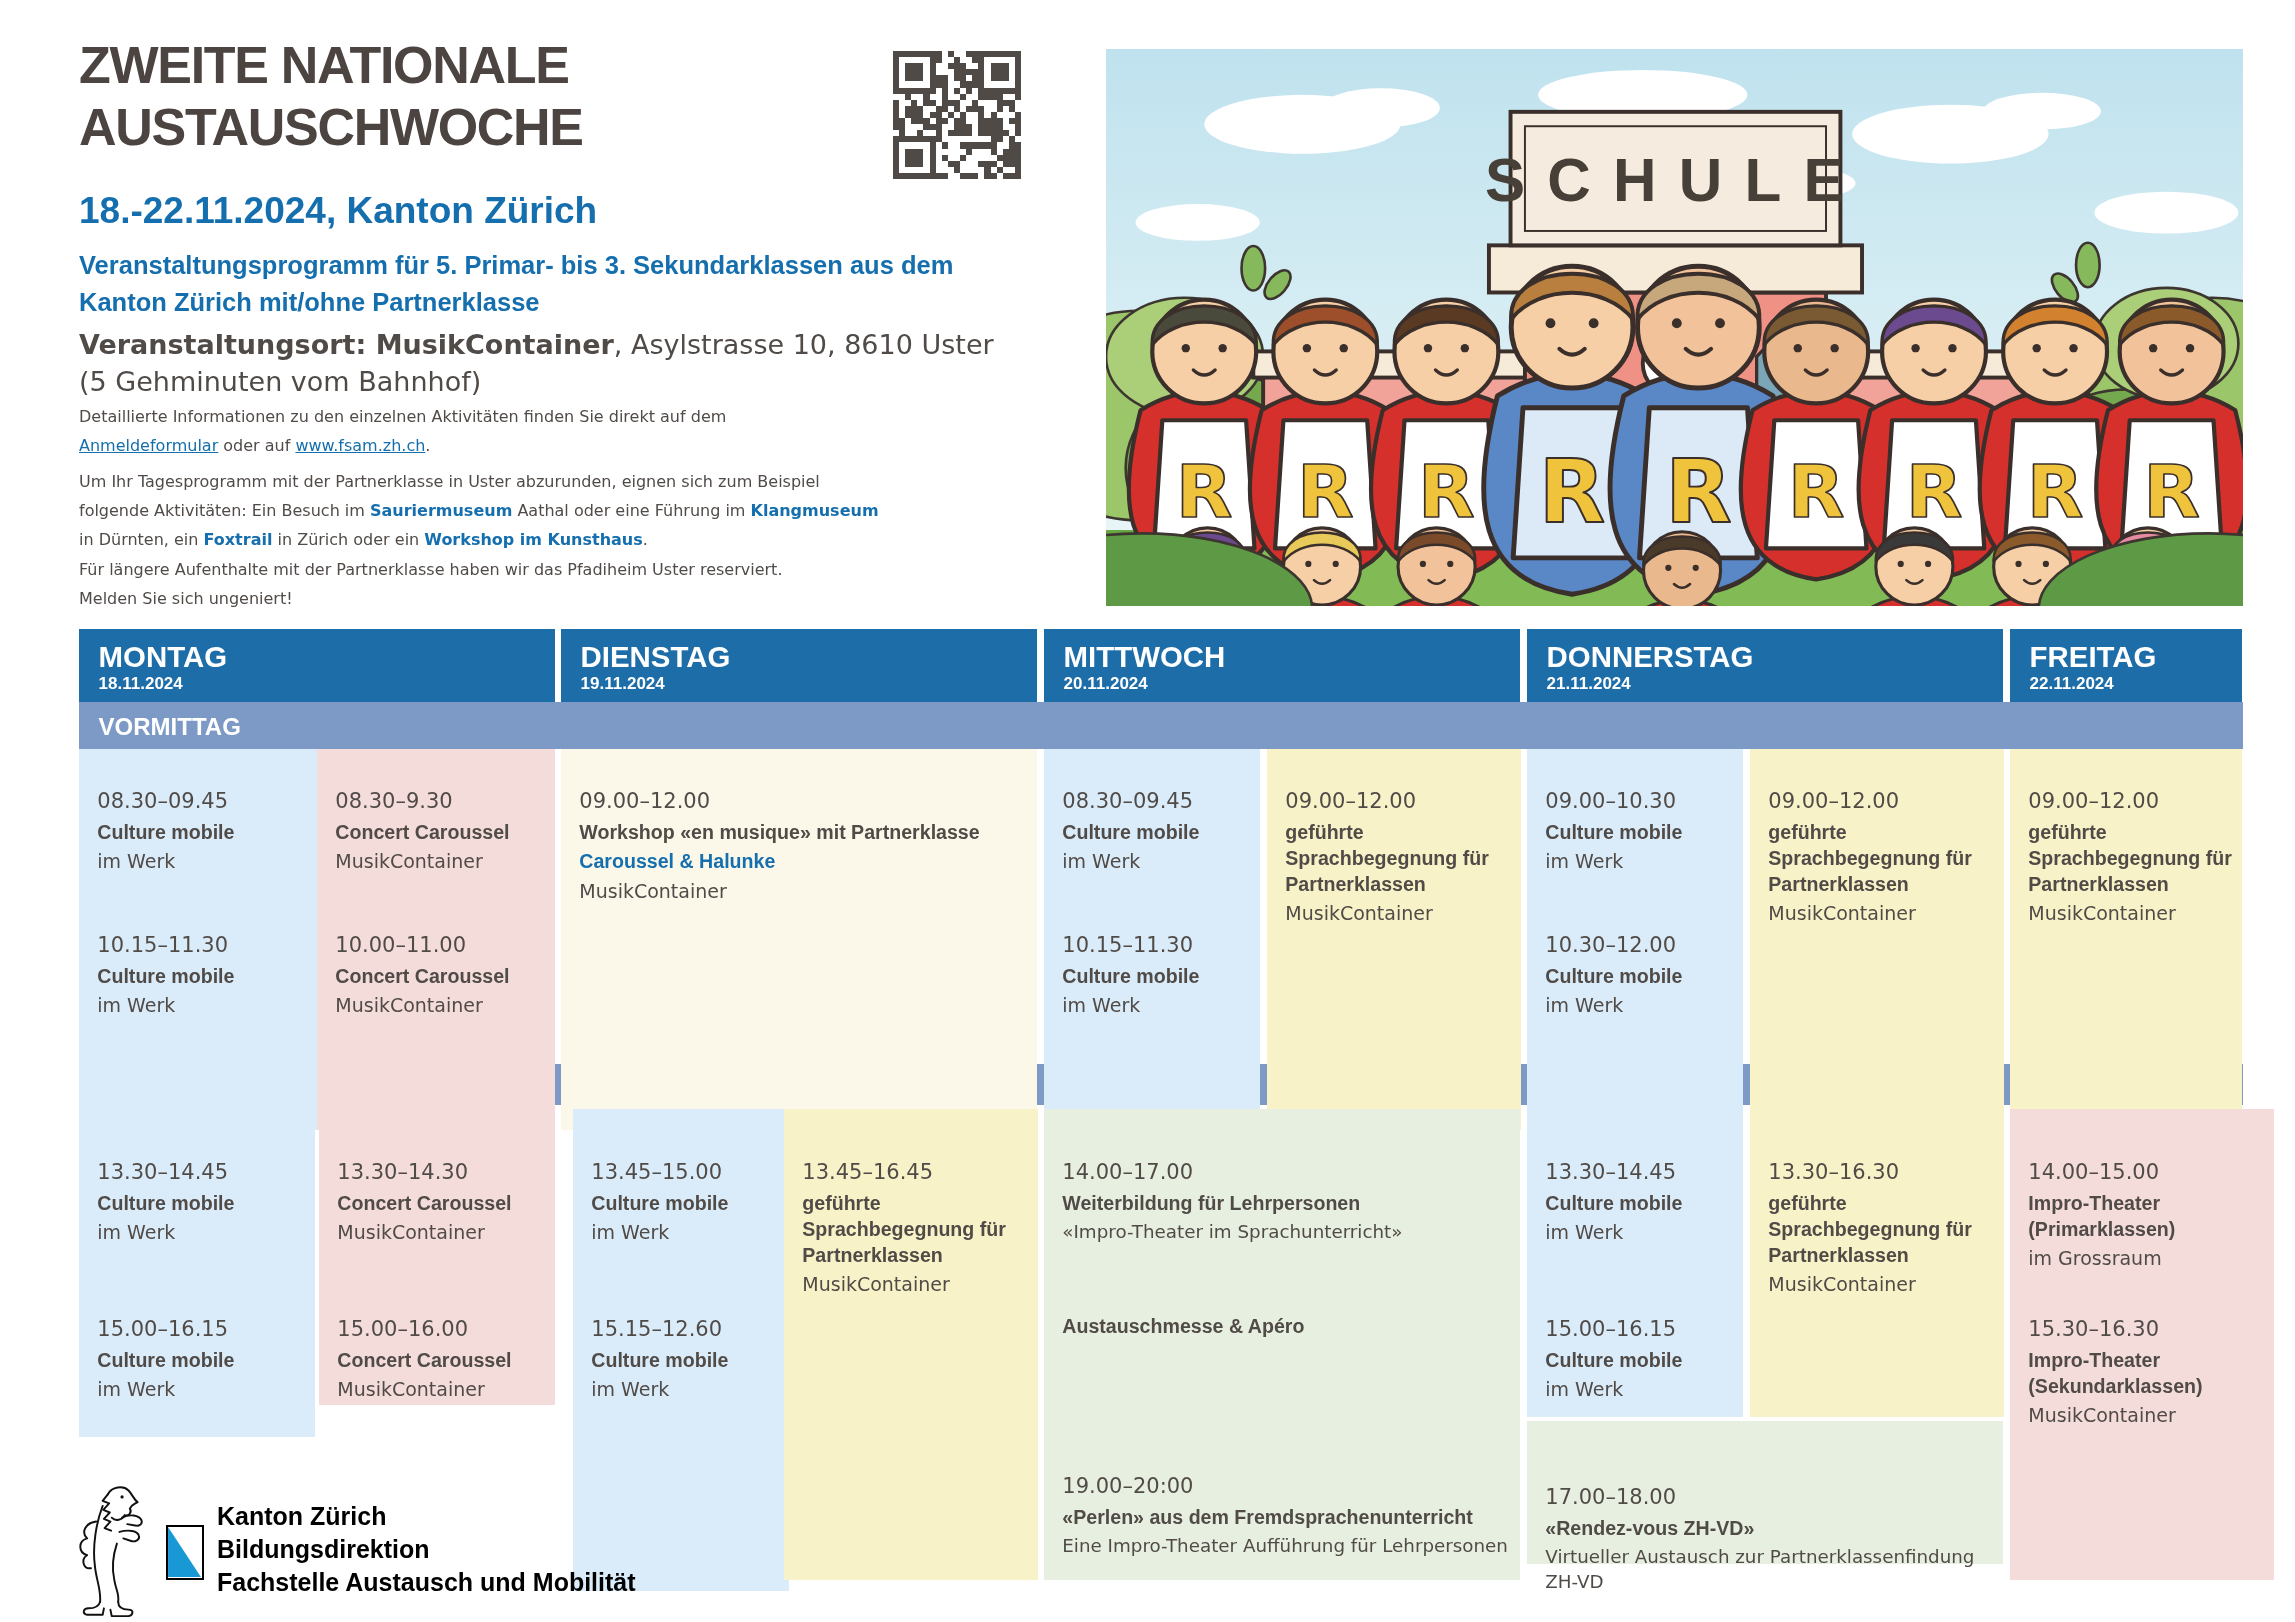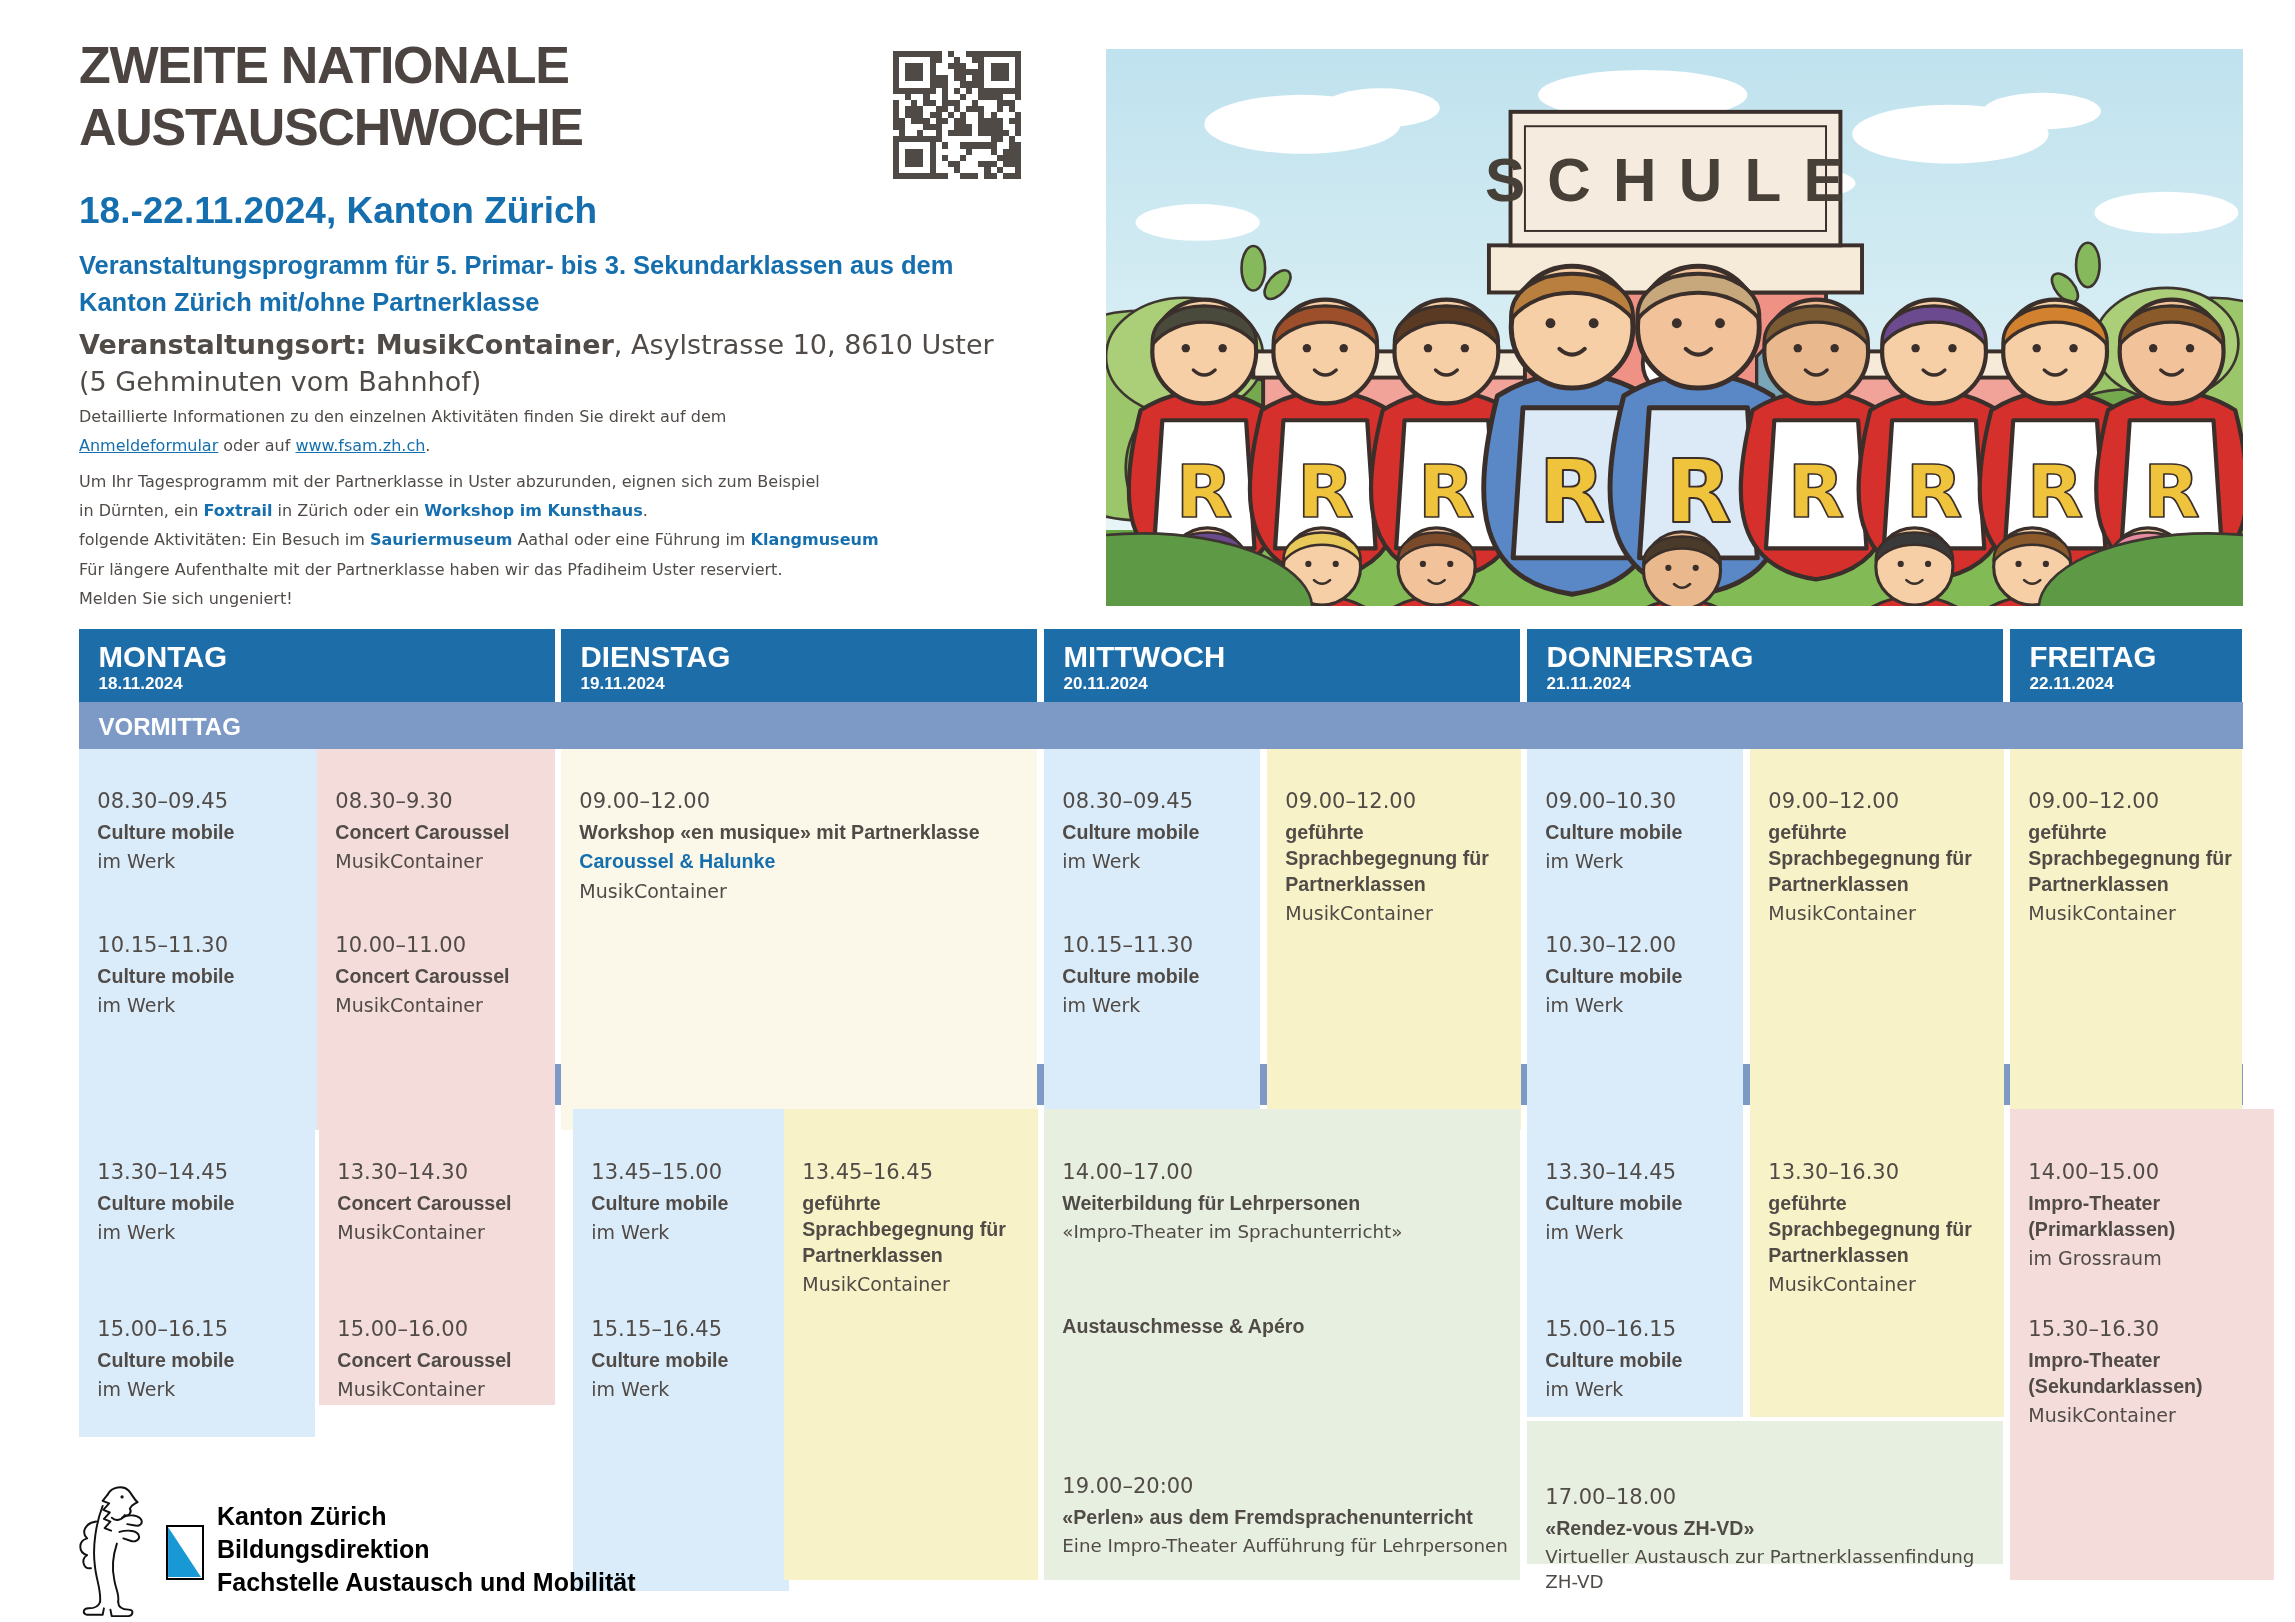--- a/index.html
+++ b/index.html
@@ -104,22 +104,22 @@
 
 <div class="abs para p1">
   <div>Detaillierte Informationen zu den einzelnen Aktivitäten finden Sie direkt auf dem</div>
   <div>
     <a href="#">Anmeldeformular</a><span> oder auf </span><a href="#">www.fsam.zh.ch</a><span>.</span>
   </div>
 </div>
 
 <div class="abs para p2">
   <div>Um Ihr Tagesprogramm mit der Partnerklasse in Uster abzurunden, eignen sich zum Beispiel</div>
+  <div><span>folgende Aktivitäten: Ein Besuch im </span><span class="bb">Sauriermuseum</span><span> Aathal oder eine Führung im </span><span class="bb">Klangmuseum</span></div>
   <div><span>in Dürnten, ein </span><span class="bb">Foxtrail</span><span> in Zürich oder ein </span><span class="bb">Workshop im Kunsthaus</span><span>.</span></div>
-  <div><span>folgende Aktivitäten: Ein Besuch im </span><span class="bb">Sauriermuseum</span><span> Aathal oder eine Führung im </span><span class="bb">Klangmuseum</span></div>
 </div>
 
 <div class="abs para p3">
   <div>Für längere Aufenthalte mit der Partnerklasse haben wir das Pfadiheim Uster reserviert.</div>
   <div>Melden Sie sich ungeniert!</div>
 </div>
 
 <svg class="abs qr" viewBox="0 0 21 21" shape-rendering="crispEdges">
   <rect width="21" height="21" fill="#ffffff"></rect>
   <g id="qrg" fill="#4f4a46">
@@ -546,21 +546,21 @@
   </div>
 </div>
 
 <div class="cell aft c-blue" style="left:573px;width:216px;height:482px;">
   <div class="entry t1a">
     <div class="time">13.45–15.00</div>
     <div class="etitle">Culture mobile</div>
     <div class="eloc">im Werk</div>
   </div>
   <div class="entry t2a">
-    <div class="time">15.15–16.45</div>
+    <div class="time">15.15–12.60</div>
     <div class="etitle">Culture mobile</div>
     <div class="eloc">im Werk</div>
   </div>
 </div>
 <div class="cell aft c-yellow" style="left:784px;width:254px;height:471px;">
   <div class="entry t1a">
     <div class="time">13.45–16.45</div>
     <div class="etitle">geführte Sprachbegegnung für Partnerklassen</div>
     <div class="eloc">MusikContainer</div>
   </div>

